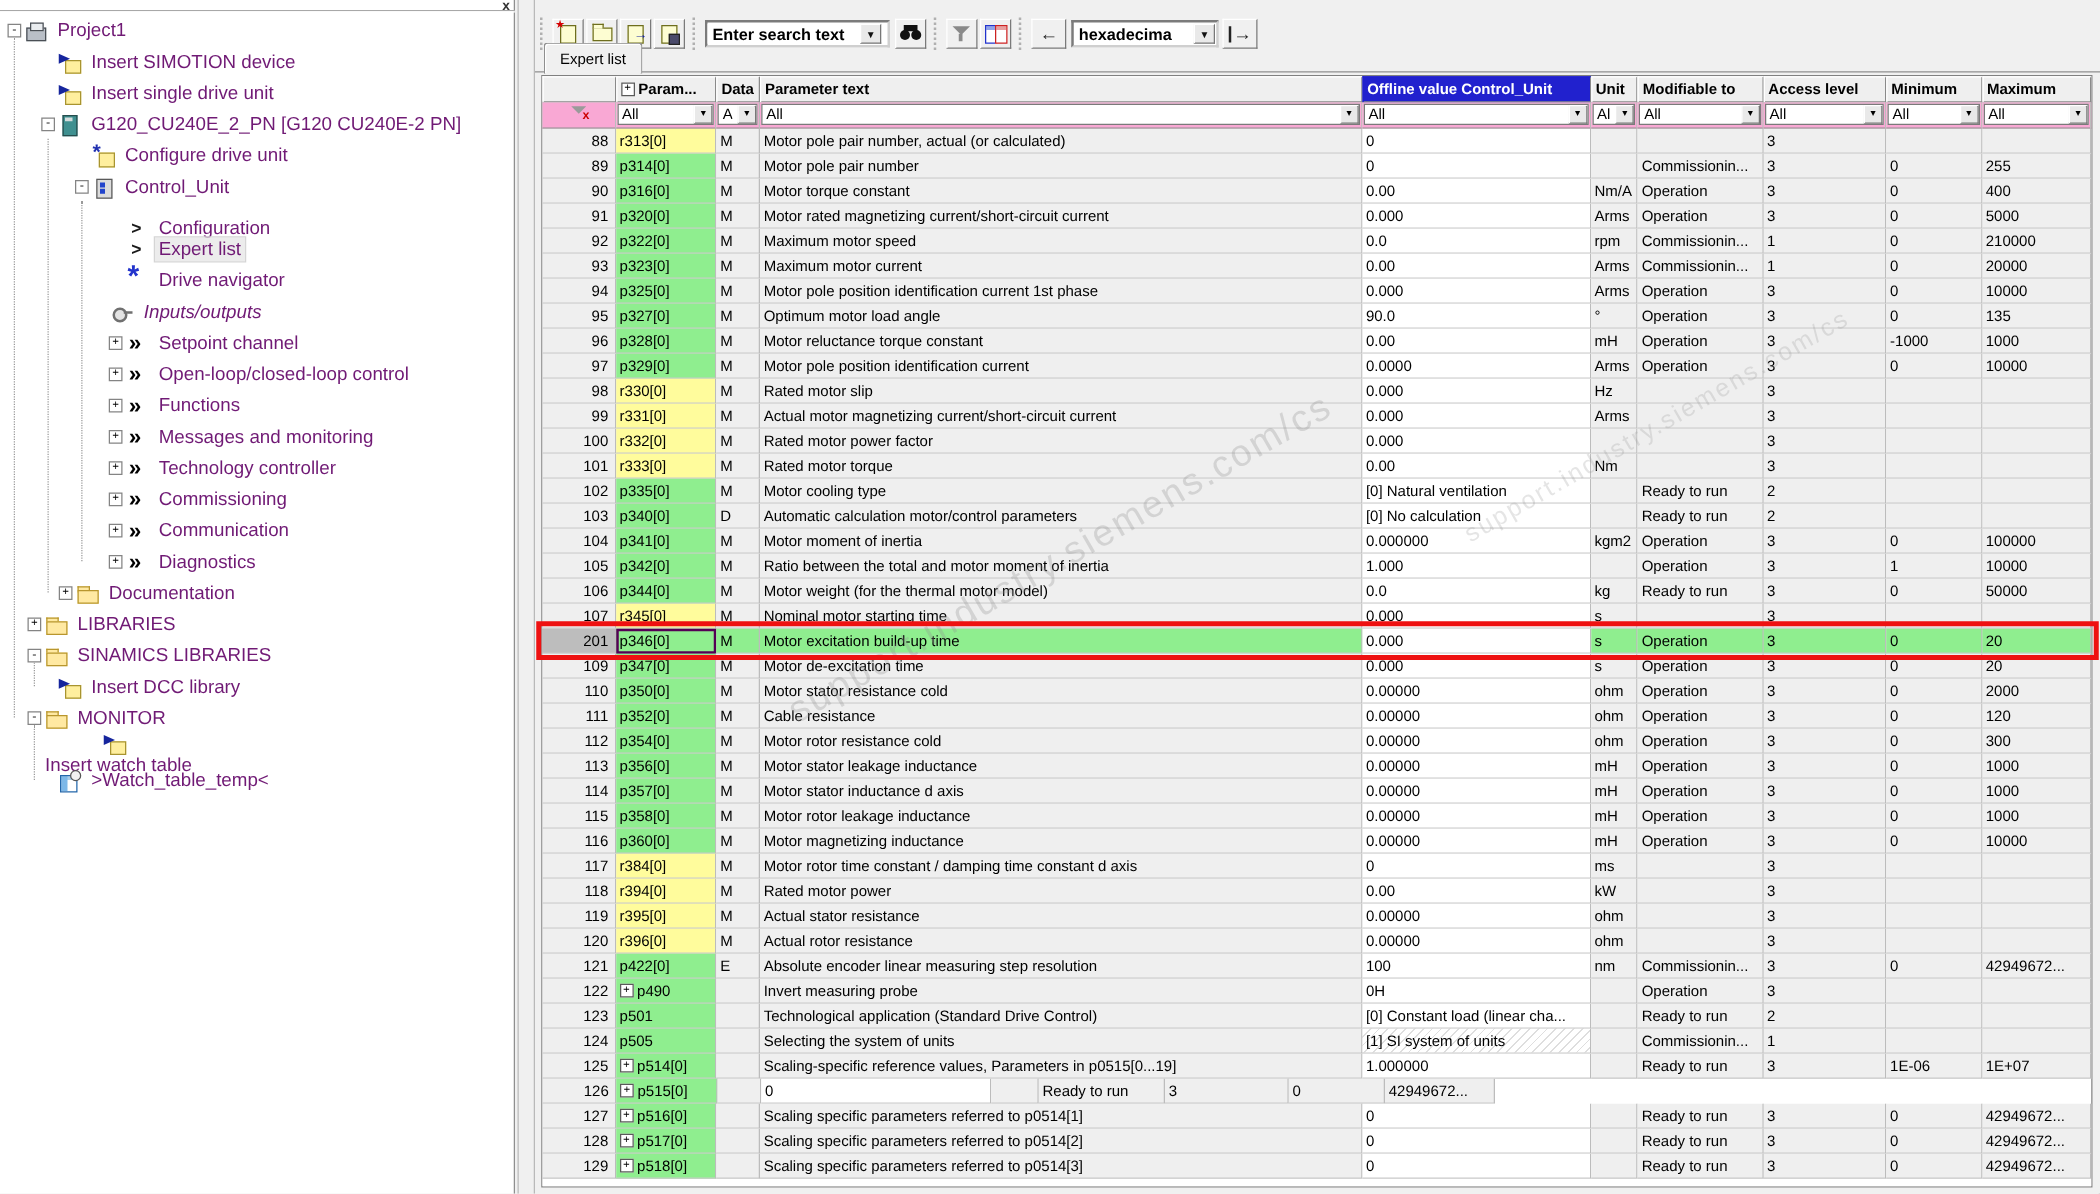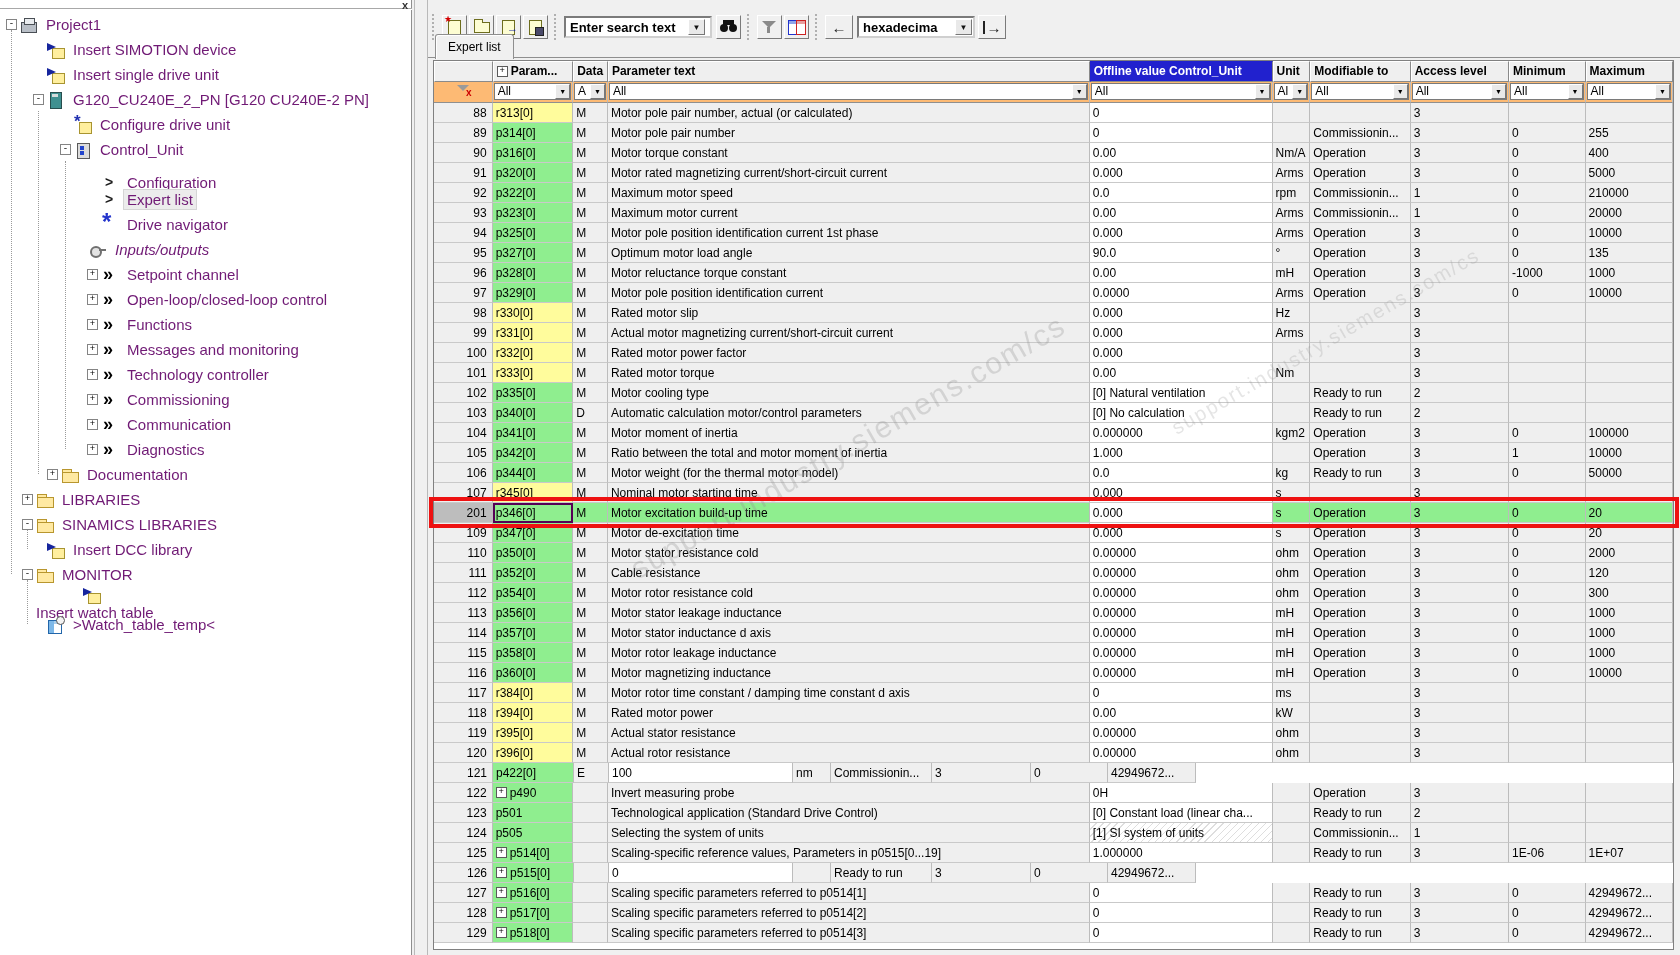--- a/index.html
+++ b/index.html
@@ -82,21 +82,21 @@
 
   
   #table { position:absolute; left:433px; top:60px; width:1241px; background:#fff; border:1px solid #808080; z-index:10; }
   .hrow, .frow, .tr { display:flex; }
   .hrow { height:21px; } .frow { height:21px; } .tr { height:20px; }
   .c0{width:59px} .c1{width:81px} .c2{width:35px} .c3{width:485px} .c4{width:184px}
   .c5{width:38px} .c6{width:101px} .c7{width:99px} .c8{width:77px} .c9{width:88px}
   .th { background:#efefef; border-top:1px solid #fff; border-left:1px solid #fff; border-right:1px solid #8a8a8a; border-bottom:1px solid #8a8a8a;
         font:bold 12px/19px "Liberation Sans",sans-serif; padding-left:3px; overflow:hidden; white-space:nowrap; display:flex; align-items:center; }
   .th-blue { background:var(--hblue); color:#fff; border-top-color:var(--hblue); border-left-color:var(--hblue); }
-  .tf { background:#fdba74; border-right:1px solid #bcbcbc; border-bottom:1px solid #8f8f8f; padding:1px; overflow:hidden; }
+  .tf { background:#f9a8d4; border-right:1px solid #bcbcbc; border-bottom:1px solid #8f8f8f; padding:1px; overflow:hidden; }
   .fcombo { height:17px; background:#fff; border:1px solid #7a7a7a; display:flex; align-items:center; justify-content:space-between; }
   .fcombo .ftext { font:12px/15px "Liberation Sans",sans-serif; padding-left:3px; overflow:hidden; }
   .fdrop { width:15px; height:15px; background:#e9e9e9; border:1px solid; border-color:#fff #777 #777 #fff;
            font-size:7px; line-height:14px; text-align:center; flex:none; }
   .fclear { position:relative; width:100%; height:17px; }
   .fclear::before { content:""; position:absolute; left:22px; top:2px; width:0; height:0; border:6px solid transparent; border-top:6px solid #9a9a9a; }
   .fclear::after { content:"x"; position:absolute; left:31px; top:4px; color:#cc0000; font:bold 10px "Liberation Sans",sans-serif; }
 
   .td { background:#efefef; border-right:1px solid #bcbcbc; border-bottom:1px solid #c9c9c9;
         font:12px/18px "Liberation Sans",sans-serif; color:#000; padding-left:3px; overflow:hidden; white-space:nowrap; display:flex; align-items:center; }
@@ -867,20 +867,21 @@
           <div class="td c7">3</div>
           <div class="td c8"></div>
           <div class="td c9"></div>
         </div>
         <div class="tr">
           <div class="td c0 rownum">121</div>
           <div class="td c1 pg">
             <span>p422[0]</span>
           </div>
           <div class="td c2">E</div>
+          <div class="td c3">Absolute encoder linear measuring step resolution</div>
           <div class="td c4 val">100</div>
           <div class="td c5">nm</div>
           <div class="td c6">Commissionin...</div>
           <div class="td c7">3</div>
           <div class="td c8">0</div>
           <div class="td c9">42949672...</div>
         </div>
         <div class="tr">
           <div class="td c0 rownum">122</div>
           <div class="td c1 pg">

